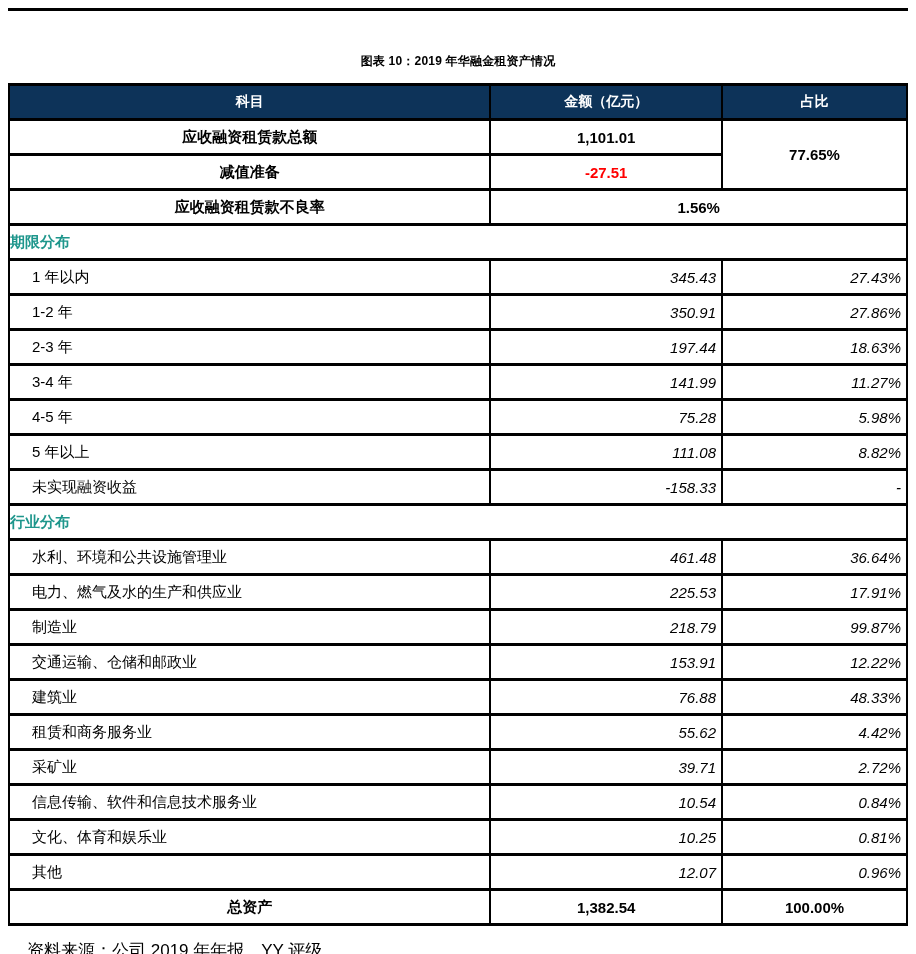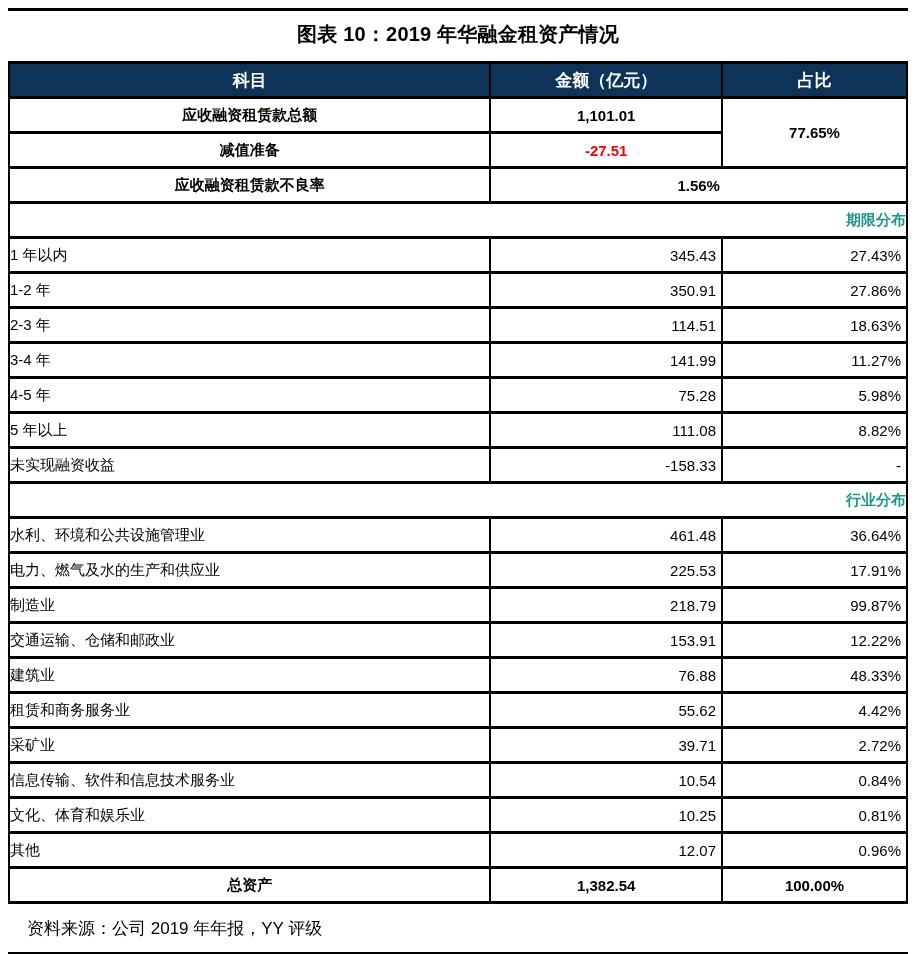--- a/index.html
+++ b/index.html
@@ -10,23 +10,24 @@
     color: #000000;
     font-family: "Liberation Sans", sans-serif;
     overflow: hidden;
   }
   .page { padding: 0 8px; box-sizing: border-box; }
   .rule { height: 3px; background: var(--border, #000000); }
   .rule-top { margin-top: 8px; }
   .figure-title {
     text-align: center;
     font-weight: bold;
-    font-size: 20px;
+    font-size: 12px;
     padding: 10px 0 13px 0;
     letter-spacing: 0.2px;
+    margin-top: 32px;
   }
   table.asset-table {
     width: 100%;
     border-collapse: collapse;
     table-layout: fixed;
     font-size: 15px;
   }
   .asset-table th, .asset-table td {
     border-style: solid;
     border-color: var(--border, #000000);
@@ -34,28 +35,28 @@
     height: 32px;
     padding: 0;
     overflow: hidden;
     white-space: nowrap;
   }
   .asset-table thead th {
     background: var(--header-bg, #0d3359);
     color: var(--header-text, #ffffff);
     font-weight: bold;
     text-align: center;
-    font-size: 17px;
+    font-size: 14px;
   }
   td.cell-center { text-align: center; font-weight: bold; }
-  td.cell-label  { text-align: left;  font-weight: normal; }
-  td.cell-num    { text-align: right; padding-right: 5px; font-weight: normal; }
+  td.cell-label  { text-align: left;  padding-left: 22px; font-weight: normal; }
+  td.cell-num    { text-align: right; padding-right: 5px; font-weight: normal; font-style: italic; }
   td.neg { color: var(--negative-text, #ff0000); text-align: center; }
   td.section-cell {
-    text-align: right;
+    text-align: left;
     font-weight: bold;
     color: var(--section-text, #1e968c);
   }
   .source-note {
     font-size: 17px;
     text-align: left;
     padding: 13px 0 12px 0;
     margin-left: 19px;
   }
 </style>
@@ -104,21 +105,21 @@
         <td class="cell-num">345.43</td>
         <td class="cell-num">27.43%</td>
       </tr>
       <tr>
         <td class="cell-label">1-2 年</td>
         <td class="cell-num">350.91</td>
         <td class="cell-num">27.86%</td>
       </tr>
       <tr>
         <td class="cell-label">2-3 年</td>
-        <td class="cell-num">114.51</td>
+        <td class="cell-num">197.44</td>
         <td class="cell-num">18.63%</td>
       </tr>
       <tr>
         <td class="cell-label">3-4 年</td>
         <td class="cell-num">141.99</td>
         <td class="cell-num">11.27%</td>
       </tr>
       <tr>
         <td class="cell-label">4-5 年</td>
         <td class="cell-num">75.28</td>

